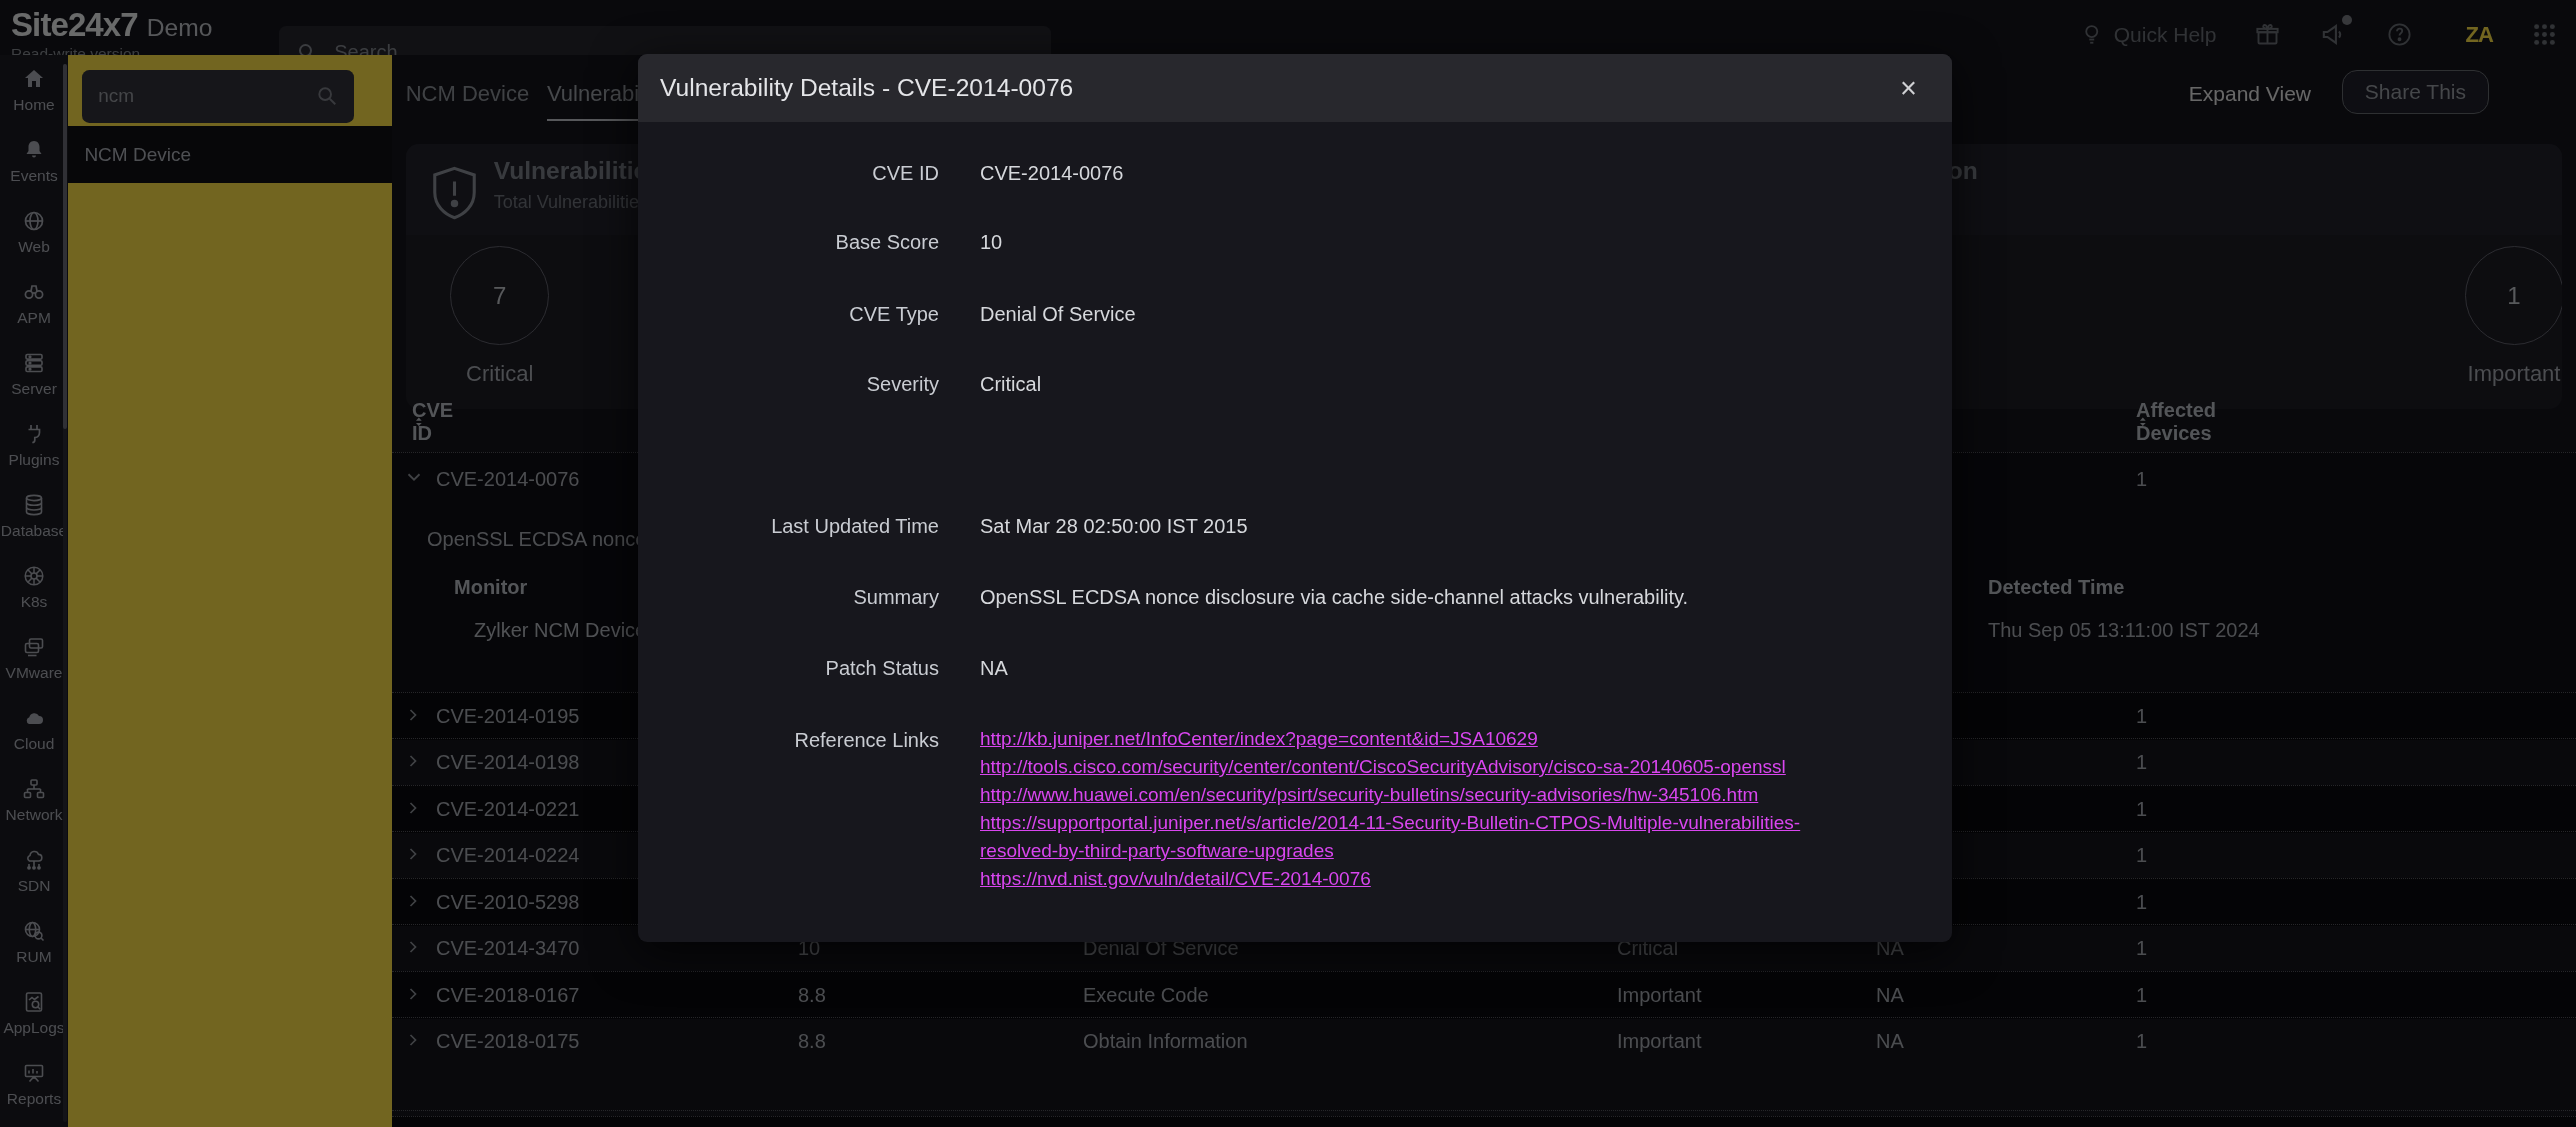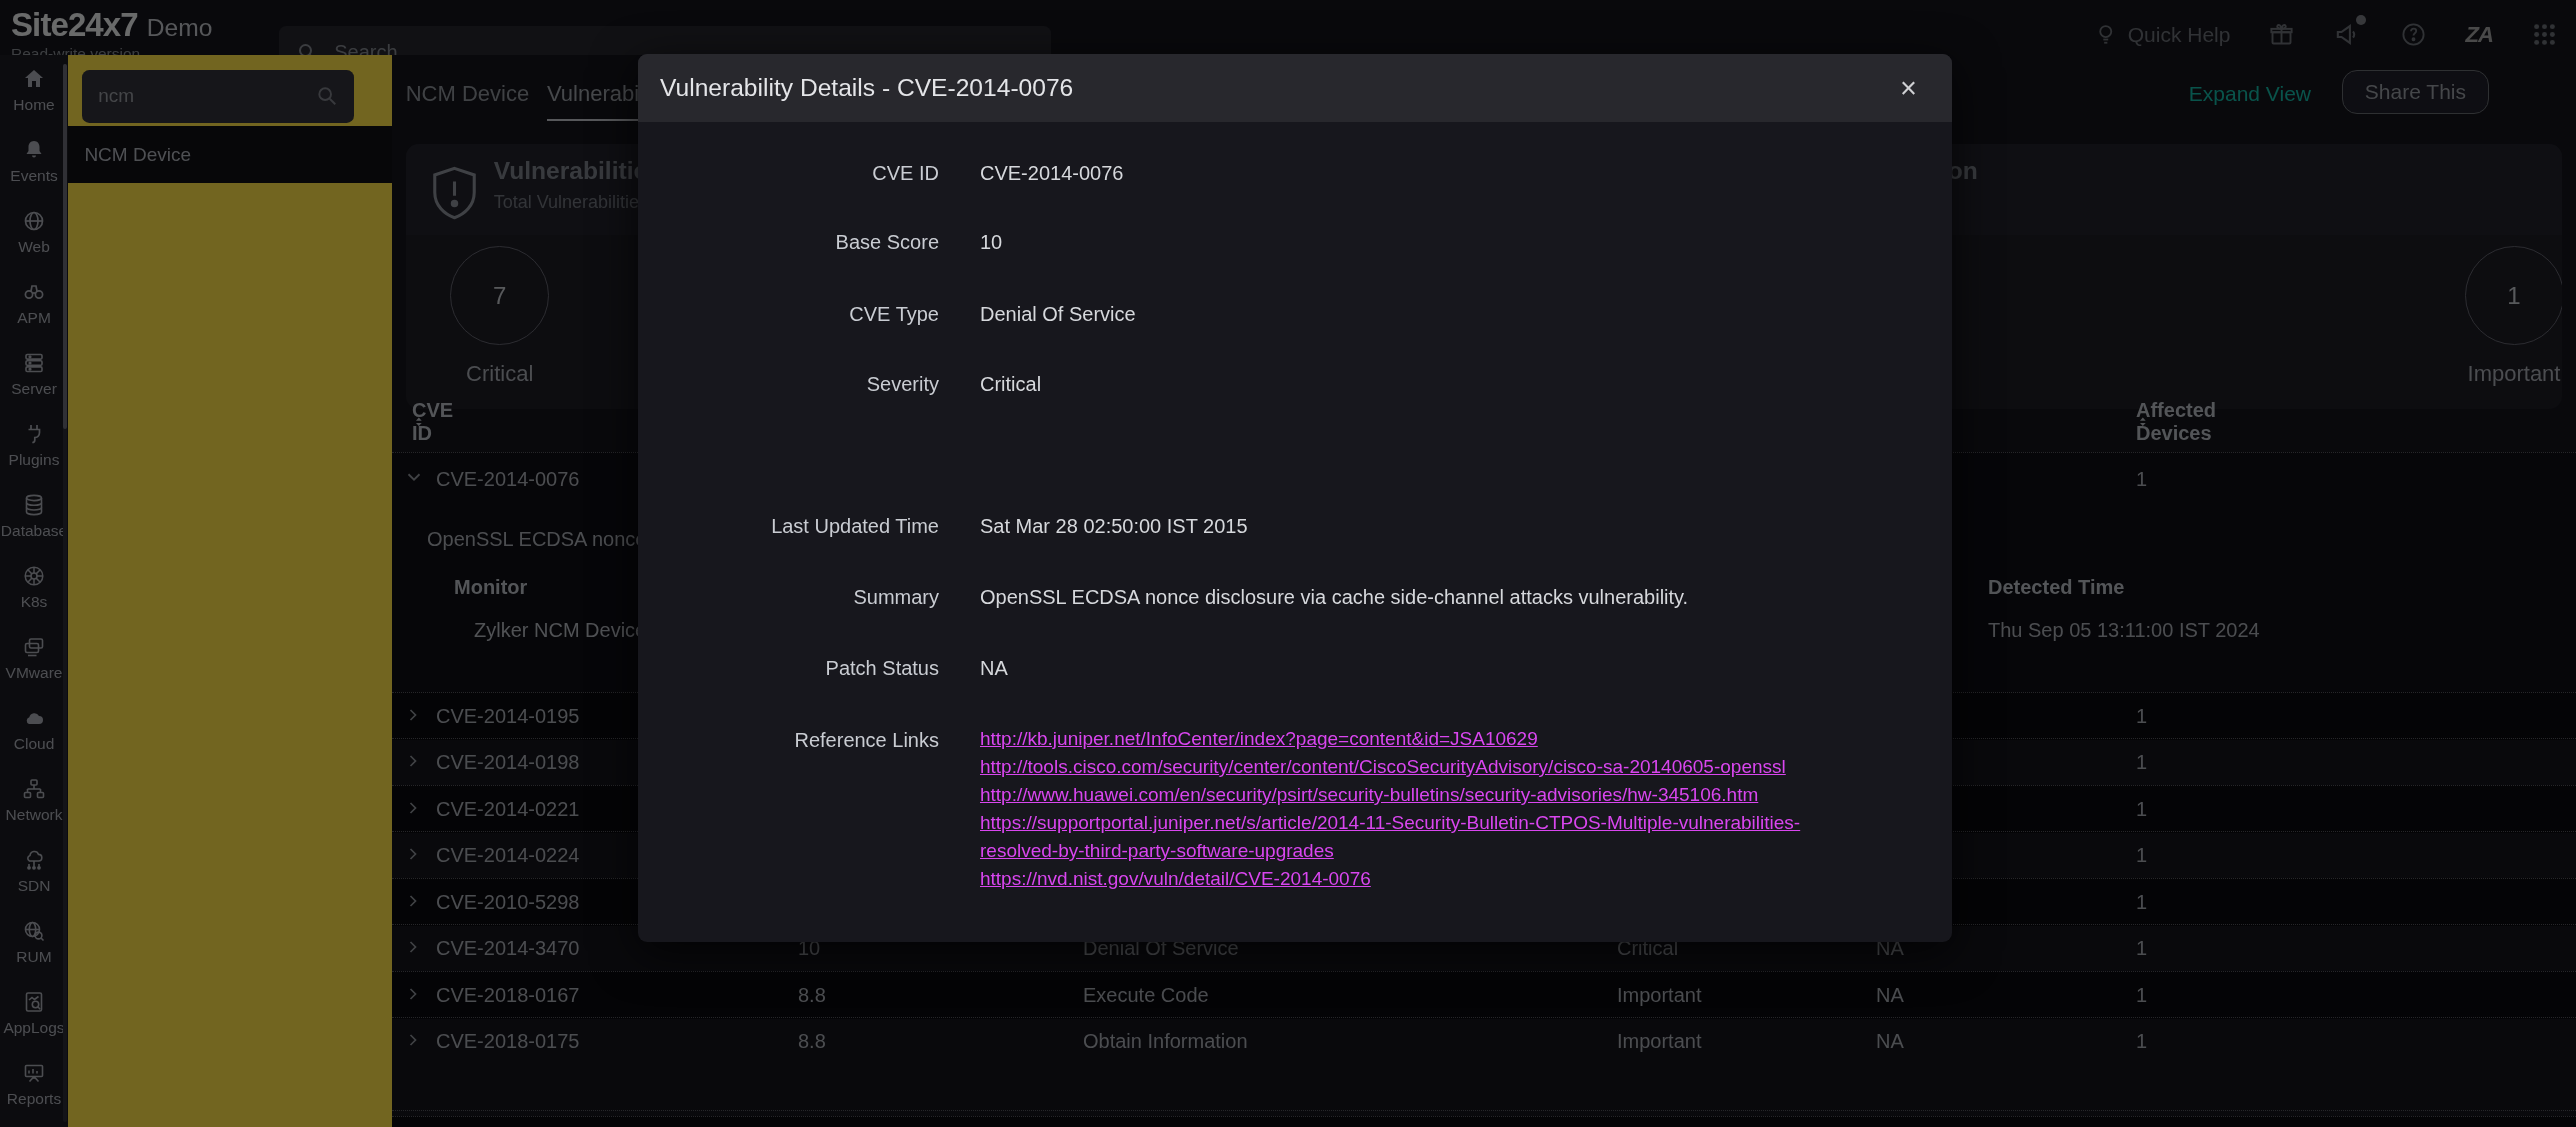--- a/index.html
+++ b/index.html
@@ -11,21 +11,21 @@
   .logo{font-size:33px;font-weight:bold;color:#e8eaec;letter-spacing:-0.9px;}
   .logo .suffix{font-size:24.6px;font-weight:400;color:#bfc2c7;margin-left:9px;letter-spacing:0;margin-top:18px;}
   .version-note{font-size:15.5px;color:#868a90;margin-top:1.8px;}
   .top-search{position:absolute;left:279px;top:25.5px;width:772px;height:53px;background:#26262e;
               border-radius:7.3px;display:flex;align-items:center;padding:0 16.4px;box-sizing:border-box;}
   .top-search input{background:transparent;border:none;outline:none;color:#84888e;font-size:20px;
                     margin-left:12.8px;width:90%;font-family:"Liberation Sans",sans-serif;}
   .top-search input::placeholder{color:#84888e;}
   .top-icons{position:absolute;right:18px;top:20px;display:flex;align-items:center;gap:38px;color:#6b6f76;}
   .quick-help{display:flex;align-items:center;gap:9px;font-size:21px;color:#6b6f76;}
-  .za-glyph{font-size:22px;font-weight:bold;font-style:italic;letter-spacing:-0.9px;color:#a3a3a3;}
+  .za-glyph{font-size:22px;font-weight:bold;letter-spacing:-0.9px;color:#fde047;margin-left:14px;}
   .icon-btn{position:relative;display:flex;align-items:center;}
   .badge-dot{position:absolute;right:-3.6px;top:-5.5px;width:10px;height:10px;border-radius:50%;background:#7a7d84;}
 
   
   .nav-rail{position:absolute;left:0;top:55px;width:68px;height:1073px;background:#1c1c22;}
   .rail-item{height:71px;display:flex;flex-direction:column;align-items:center;justify-content:center;
              color:#a9acb4;gap:5.5px;}
   .rail-item span.lbl{font-size:15.5px;}
   .rail-scroll{position:absolute;right:0.9px;top:9px;width:4.6px;height:1058px;background:#2e2e36;border-radius:2.7px;}
   .rail-thumb{position:absolute;right:0.9px;top:9px;width:4.6px;height:365px;background:#6b6b75;border-radius:2.7px;}
@@ -36,21 +36,21 @@
               display:flex;align-items:center;justify-content:space-between;padding:0 14.6px;box-sizing:border-box;}
   .pnl-search input{background:transparent;border:none;outline:none;color:#979aa1;font-size:19px;width:201px;
                     font-family:"Liberation Sans",sans-serif;}
   .pnl-item{position:absolute;left:0;top:71px;width:324px;height:57px;background:#101015;color:#aeb1b9;
             font-size:19px;display:flex;align-items:center;padding-left:16.4px;box-sizing:border-box;}
 
   
   .content{position:absolute;left:392px;top:55px;width:2184px;height:1073px;background:#16161c;}
   .tab{font-size:22px;color:#8c9198;}
   .tab.active{color:#9ba0a7;border-bottom:2.7px solid #c0c3ca;padding-bottom:12.8px;}
-  .expand-view{font-size:21px;color:#14b8a6;margin-left:12px;}
+  .expand-view{font-size:21px;color:#e5e5e5;margin-left:12px;}
   .share-btn{font-size:21px;color:#999da4;border:0.9px solid #666a70;border-radius:7.3px;padding:9px 22px;background:#20202a;}
 
   .card{position:absolute;top:89px;height:265px;background:#1d1d25;border-radius:12.8px;overflow:hidden;}
   .card-head{height:91px;background:#22222b;padding:12.8px 0 0 88px;box-sizing:border-box;}
   .card-title{font-size:24.6px;font-weight:bold;color:#7d828a;}
   .card-sub{font-size:18px;color:#70747c;margin-top:7.3px;}
   .shield{position:absolute;left:22px;top:20px;color:#8d9199;}
   .stat{position:absolute;text-align:center;width:146px;}
   .stat .circ{width:97px;height:97px;border:0.9px solid #62626c;border-radius:50%;margin:0 auto;
               display:flex;align-items:center;justify-content:center;font-size:24px;color:#c2c5cb;}

